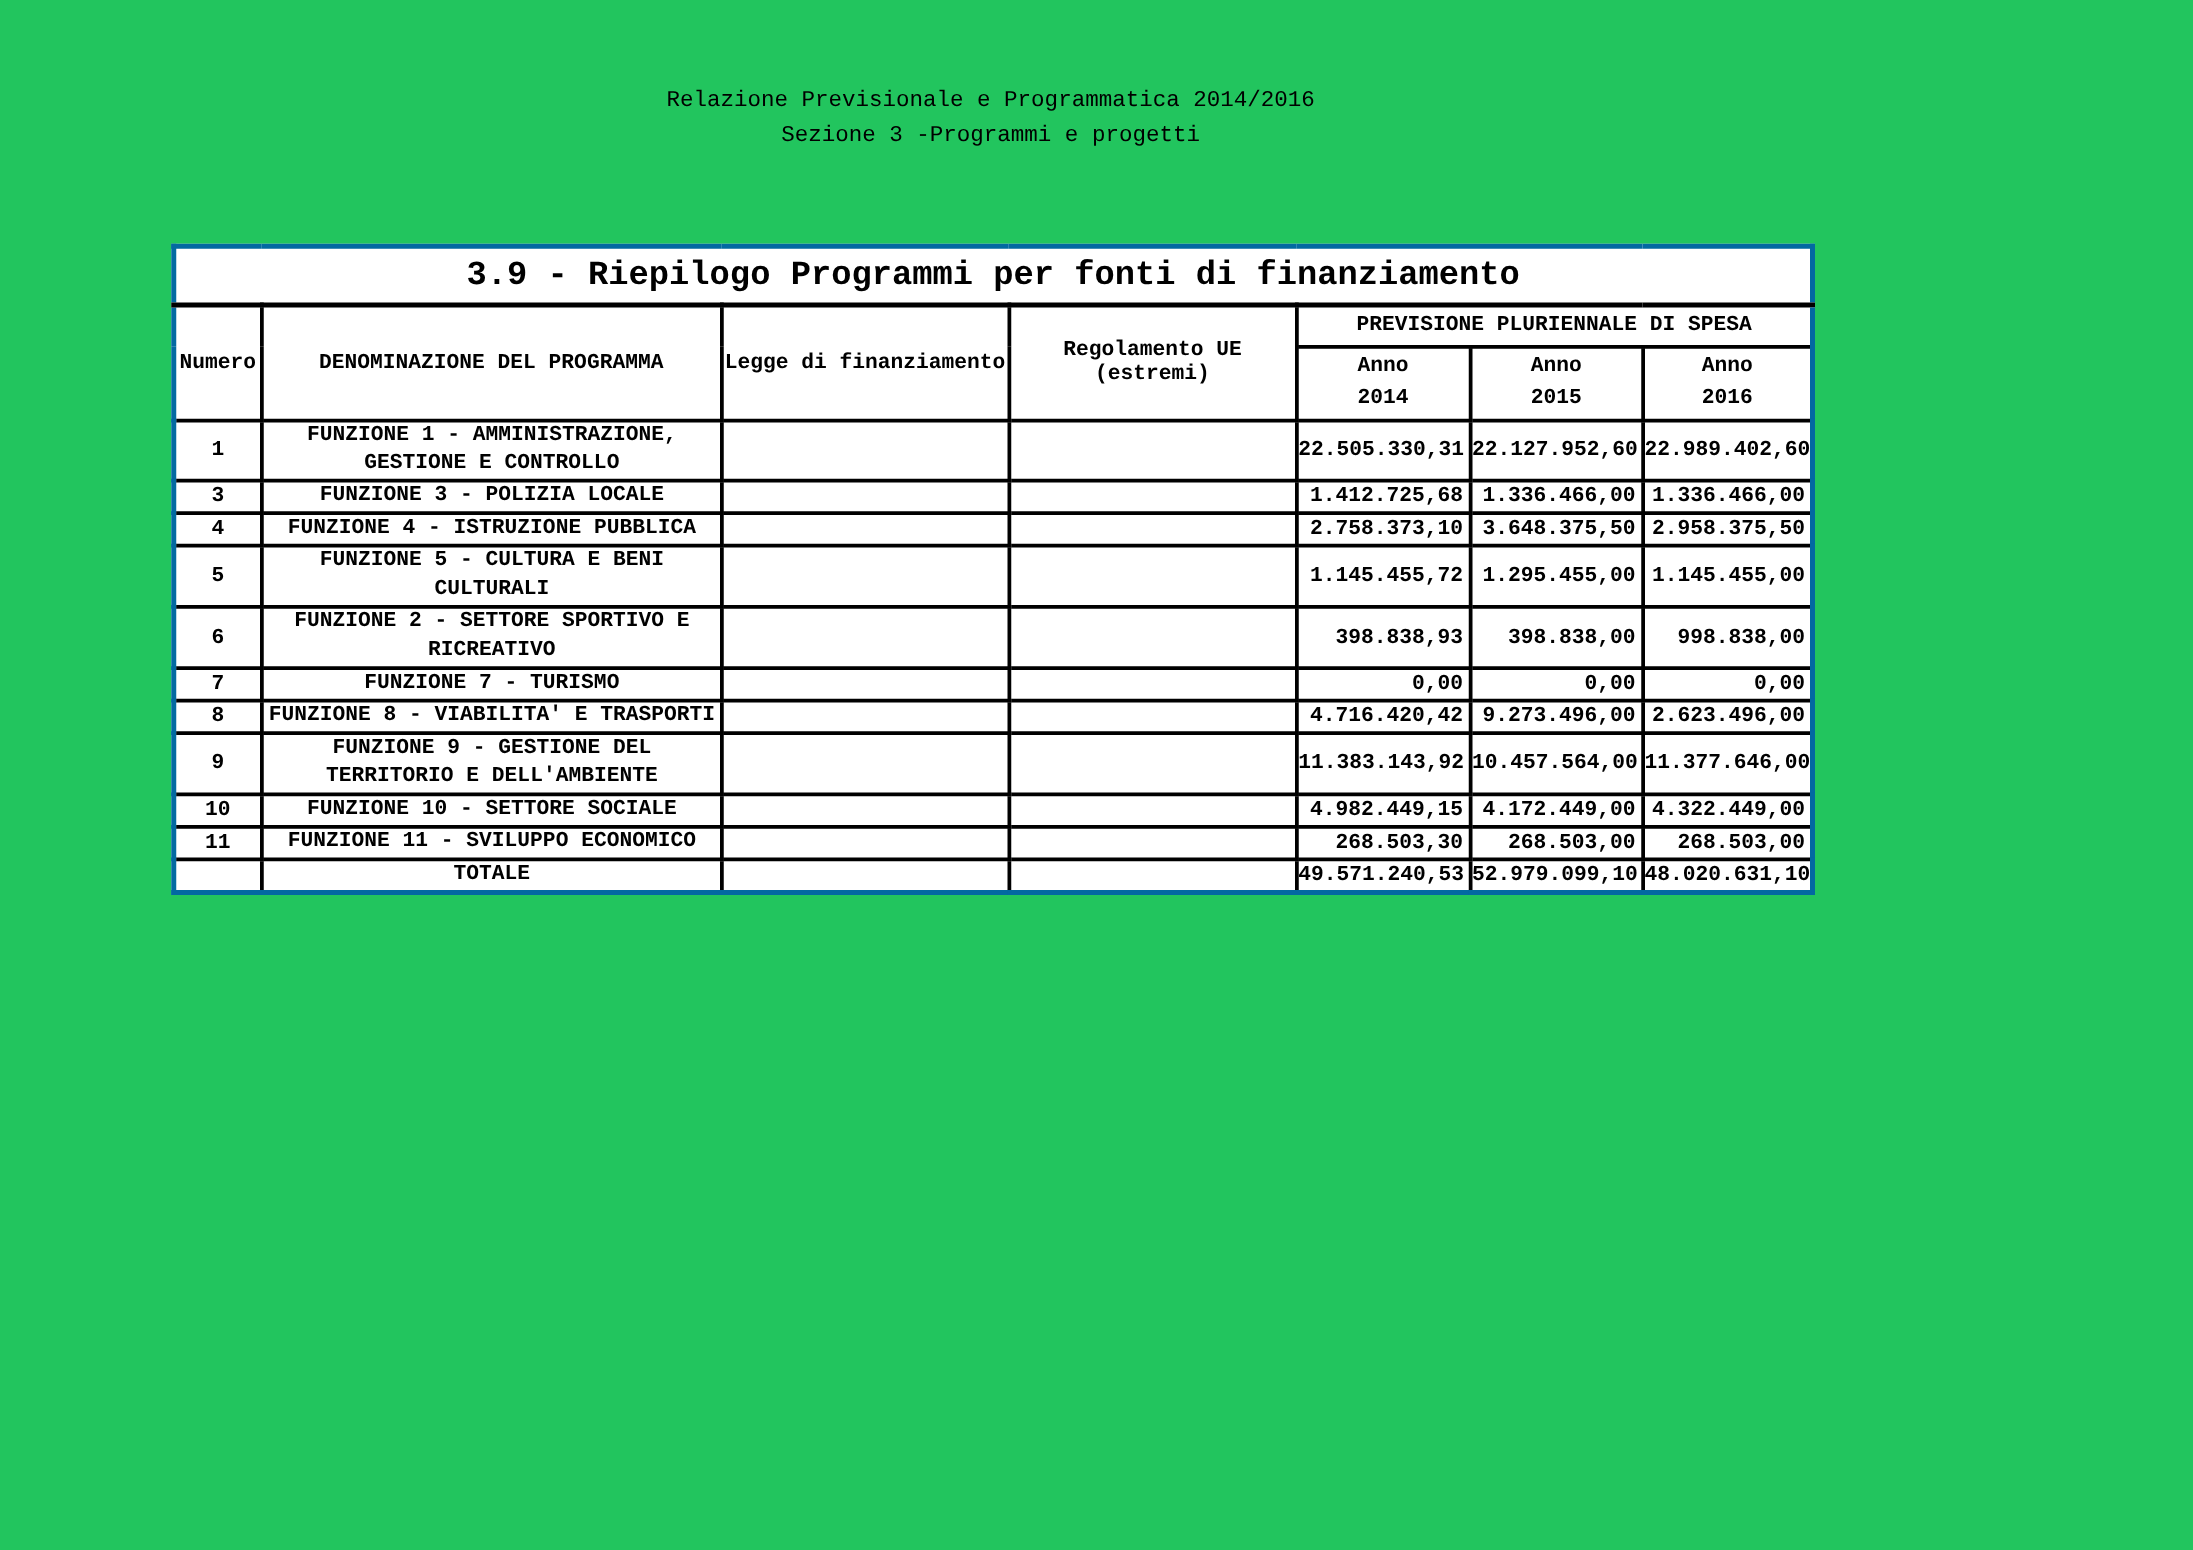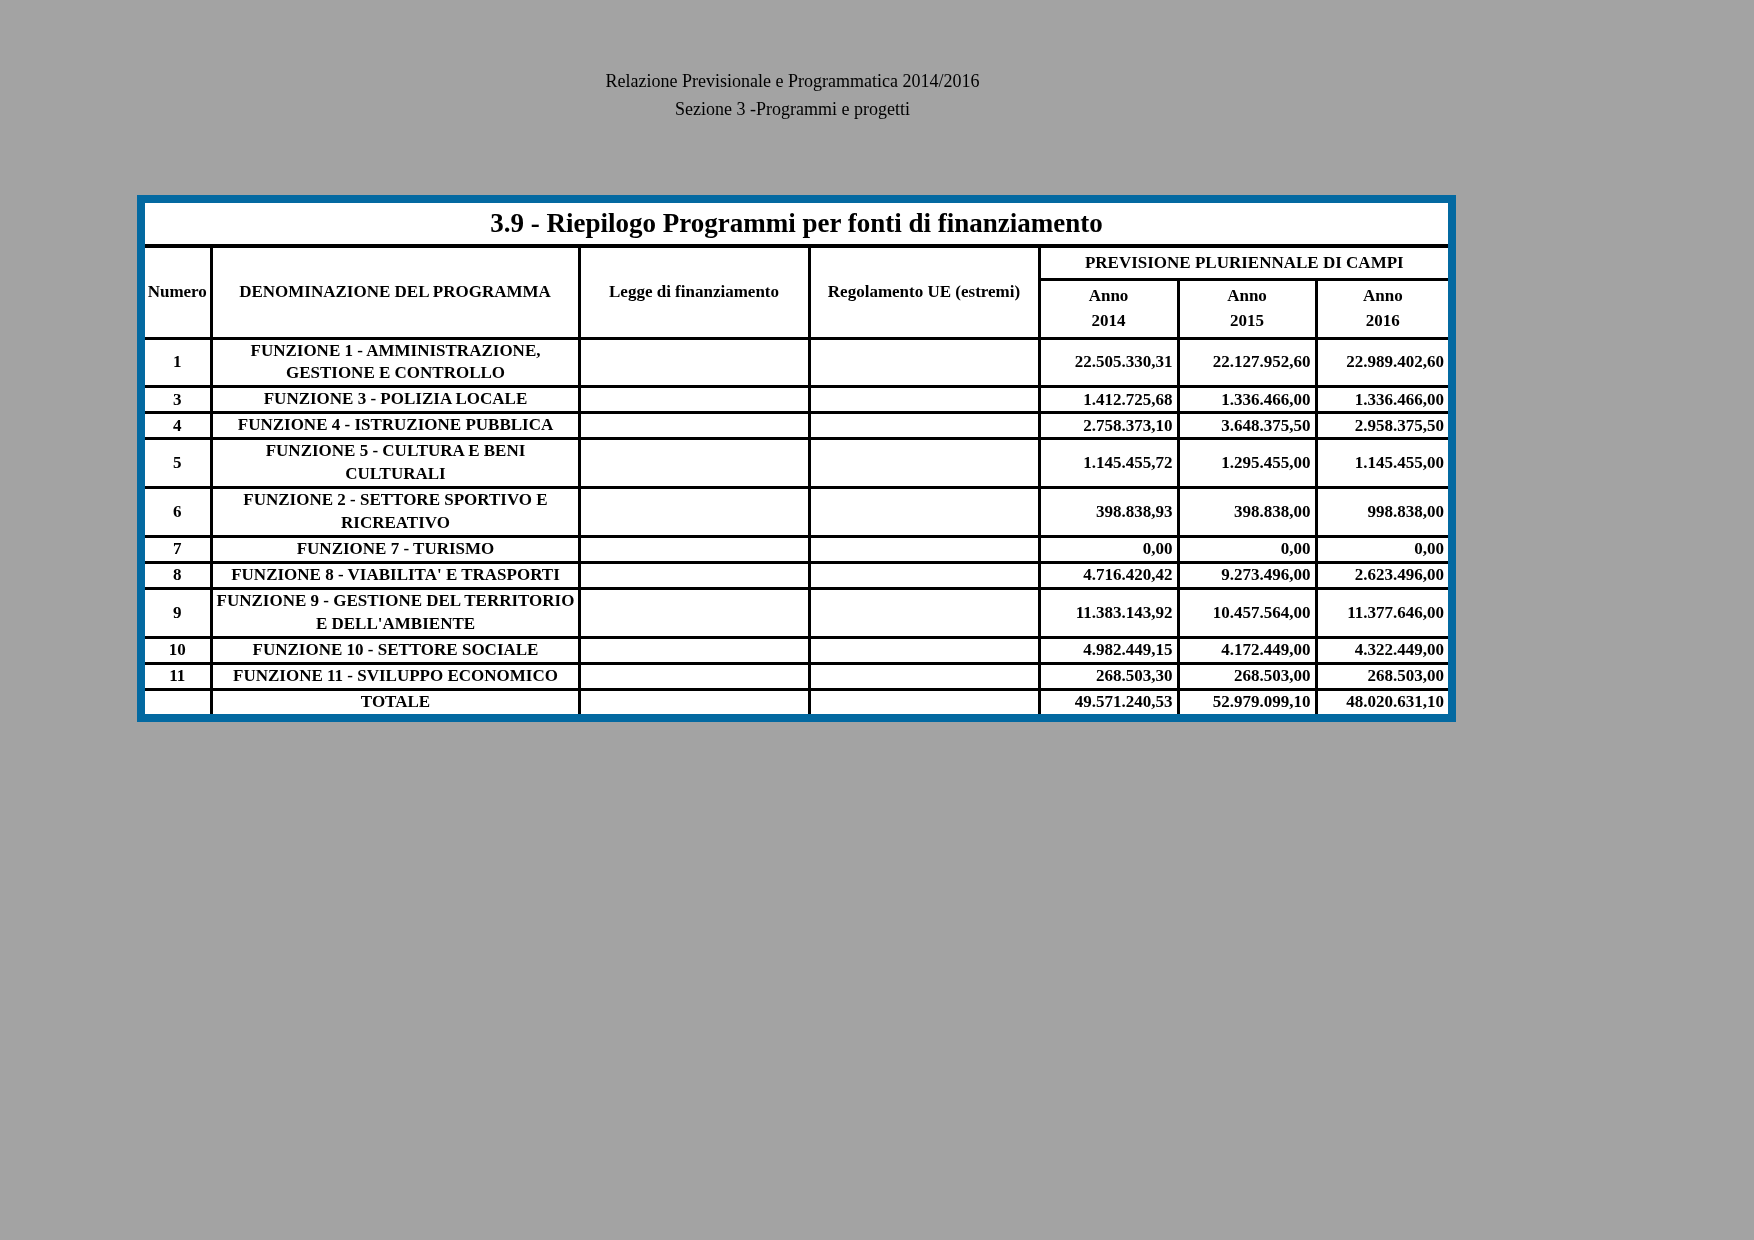--- a/index.html
+++ b/index.html
@@ -3,34 +3,34 @@
 <meta charset="utf-8">
 <style>
   * { margin: 0; padding: 0; box-sizing: border-box; }
   html, body { background: #ffffff; }
   body {
     width: 1754px; height: 1240px;
     position: relative;
     font-family: "Liberation Serif", "DejaVu Serif", serif;
     color: #000;
   }
-  .page { position: absolute; left: 0; top: 0; width: 1754px; height: 1240px; background: #a3a3a3; }
+  .page { position: absolute; left: 0; top: 0; width: 1754px; height: 1240px; background: #22c55e; font-family: Liberation Mono, monospace; }
 
   .doc-head {
     position: absolute; left: 137px; top: 68px; width: 1311px;
     text-align: center; font-size: 18px; line-height: 1.55;
   }
   .comune-line { position: absolute; left: 137px; top: 158px; width: 1311px; height: 24px; }
   .comune-label { position: absolute; left: 212px; top: 0; font-weight: bold; font-size: 19px; }
   .comune-name  { position: absolute; left: 440px; top: -2px; font-weight: bold; font-size: 21px; letter-spacing: 0.5px; }
 
   .tbl-wrap { position: absolute; left: 137px; top: 195px; width: 1311px; }
   table.main { border-collapse: collapse; width: 1311px; table-layout: fixed; background: #fff; }
   table.main th, table.main td { border: 3px solid #000; overflow: hidden; }
-  table.main { border: 8px solid #0369a1; }
+  table.main { border: 4px solid #0369a1; }
 
   .title-cell {
     height: 47px; font-size: 27px; font-weight: bold; text-align: center;
     vertical-align: middle; border-bottom: 4px solid #000 !important;
   }
   th { font-weight: bold; text-align: center; vertical-align: middle; }
   .h-main { font-size: 17px; margin-left: 35px; }
   .h-prev { height: 33px; font-size: 17px; }
   .h-anno { height: 59px; font-size: 17px; line-height: 1.45; }
 
@@ -72,21 +72,21 @@
       </colgroup>
       <thead>
         <tr>
           <th colspan="7" class="title-cell">3.9 - Riepilogo Programmi per fonti di finanziamento</th>
         </tr>
         <tr>
           <th rowspan="2" class="h-main">Numero</th>
           <th rowspan="2" class="h-main">DENOMINAZIONE DEL PROGRAMMA</th>
           <th rowspan="2" class="h-main">Legge di finanziamento</th>
           <th rowspan="2" class="h-main">Regolamento UE  (estremi)</th>
-          <th colspan="3" class="h-prev">PREVISIONE PLURIENNALE DI CAMPI</th>
+          <th colspan="3" class="h-prev">PREVISIONE PLURIENNALE DI SPESA</th>
         </tr>
         <tr>
           <th class="h-anno">
             <div>Anno</div>
             <div>2014</div>
           </th>
           <th class="h-anno">
             <div>Anno</div>
             <div>2015</div>
           </th>

